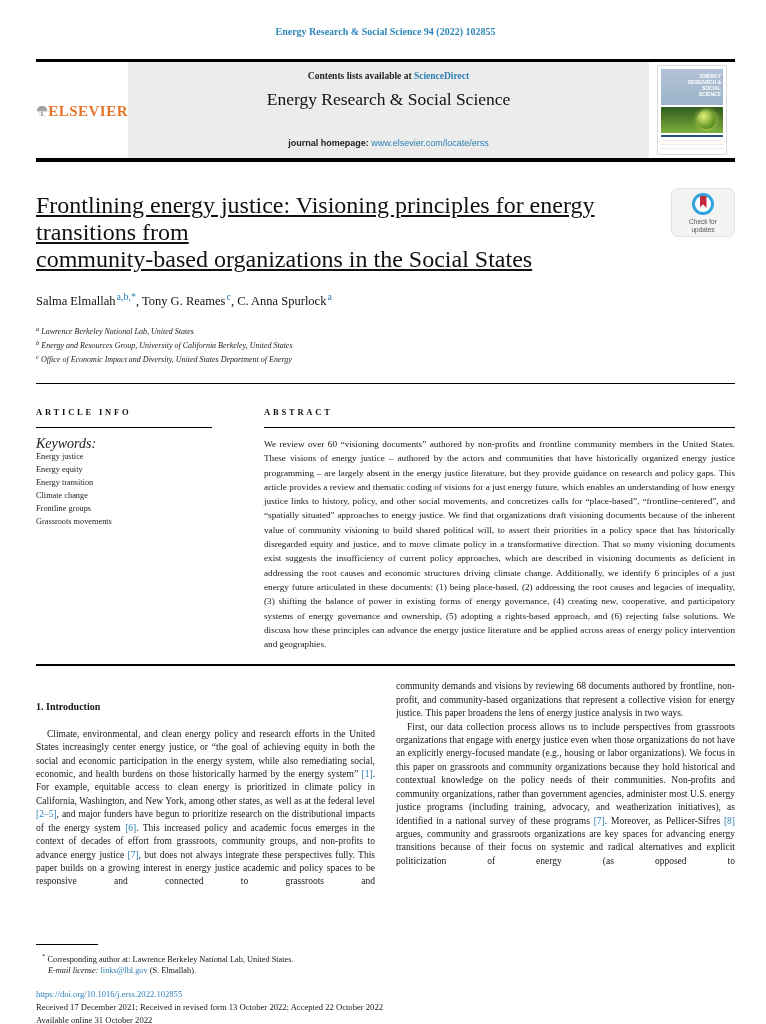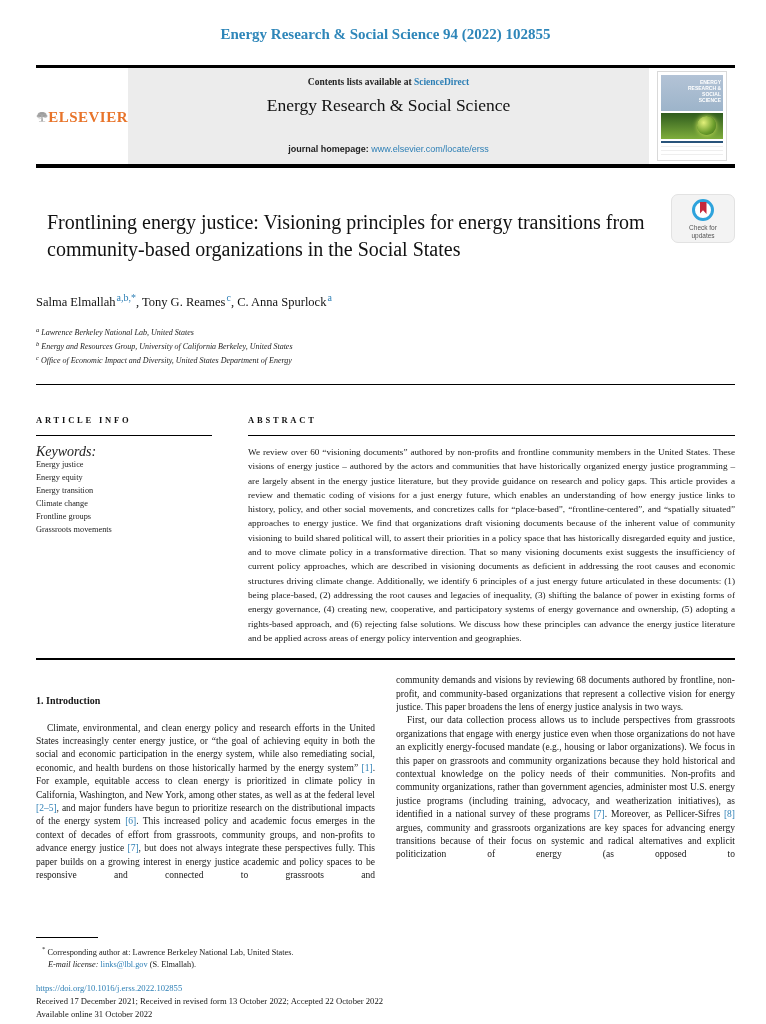--- a/index.html
+++ b/index.html
@@ -1,21 +1,21 @@
 <!DOCTYPE html>
 <html><head>
 <meta charset="utf-8">
 <style>
   html,body{margin:0;padding:0;background:#ffffff;}
   .page{position:relative;width:766px;height:1024px;background:#fff;
         font-family:"Liberation Serif",serif;color:#1c1c1c;overflow:hidden;}
   .content{margin:0 31px 0 36px;}
 
   
-  .running-head{padding-top:26px;text-align:center;font-size:15px;font-weight:bold;color:#2e86b9;}
+  .running-head{padding-top:26px;text-align:center;font-size:10px;font-weight:bold;color:#2e86b9;}
 
   
   .banner{margin-top:22px;}
   .banner-mid{display:flex;border-top:3px solid #000;border-bottom:4px solid #000;height:96px;}
   .logo-box{width:92px;background:#fff;display:flex;flex-direction:row;align-items:center;justify-content:flex-end;padding:3px 0 1px;}
   .logo-box svg{display:block;}
   .elsevier-word{font-size:15px;font-weight:bold;color:#e8742a;letter-spacing:.5px;line-height:16px;}
   .banner-gray{flex:1;background:#ececec;display:flex;flex-direction:column;justify-content:space-between;
                text-align:center;padding:9px 6px 10px;}
   .contents-line{font-size:9.5px;font-weight:bold;color:#222;}
@@ -29,36 +29,36 @@
   .cover-title{position:absolute;right:2px;top:4px;width:40px;text-align:right;
                font-family:"Liberation Sans",sans-serif;font-weight:bold;font-size:5px;line-height:6px;color:#fff;}
   .cover-green{height:26px;background:linear-gradient(180deg,#2e5b1e,#7fae3c);position:relative;margin-top:2px;}
   .cover-globe{position:absolute;right:7px;top:3px;width:19px;height:19px;border-radius:50%;
                background:radial-gradient(circle at 35% 35%,#e2f07a,#6a9c2b 60%,#3c6b1a);box-shadow:0 0 5px #cfe65a;}
   .cover-bottom{height:14px;margin-top:2px;border-top:2px solid #28537a;
                 background:repeating-linear-gradient(180deg,#fff 0 3px,#eee 3px 4px);}
 
   
   .title-row{display:flex;justify-content:space-between;align-items:flex-start;margin-top:30px;}
-  h1{font-size:20px;line-height:27px;font-weight:normal;margin:11px;color:#111;max-width:620px;}
+  h1{font-size:24px;line-height:27px;font-weight:normal;margin:0;color:#111;max-width:620px;text-decoration:underline;}
   .check-badge{width:58px;min-height:38px;background:#f3f3f3;border:1px solid #e2e2e2;border-radius:7px;
                display:flex;flex-direction:column;align-items:center;padding:4px 2px 3px;margin-top:-4px;cursor:pointer;}
   .badge-circle{width:16px;height:16px;border-radius:50%;border:3px solid #2ea3dc;background:#fff;
                 display:flex;align-items:flex-start;justify-content:center;}
   .bookmark{width:7px;height:12px;background:#c5283c;clip-path:polygon(0 0,100% 0,100% 100%,50% 68%,0 100%);}
   .badge-text{font-family:"Liberation Sans",sans-serif;font-size:6.5px;line-height:7.5px;color:#555;text-align:center;margin-top:3px;width:40px;}
 
   
   .authors{margin-top:18px;font-size:12.5px;color:#111;}
   .asup{font-size:10px;color:#2d7fb5;vertical-align:5px;margin-left:1px;}
   .affiliations{margin-top:14px;font-size:8px;font-style:italic;line-height:11px;color:#222;}
   .affsup{font-size:6.5px;vertical-align:3px;margin-right:2px;}
 
   
-  .info-abstract{margin-top:18px;border-top:1px solid #000;padding-top:30px;display:flex;gap:36px;}
+  .info-abstract{margin-top:18px;border-top:1px solid #000;padding-top:23px;display:flex;gap:52px;}
   .col-info{width:176px;flex:none;}
   .col-abs{flex:1;}
   .sec-head{font-size:8.5px;font-weight:bold;letter-spacing:2.8px;color:#111;}
   .sec-rule{border-top:1px solid #000;margin:10px 0 9px;}
   .kw-label{font-style:italic;font-size:14px;line-height:13px;}
   .kw{font-size:8.3px;line-height:13px;}
   .abs-text{font-size:9.2px;line-height:14.3px;text-align:justify;color:#161616;}
 
   .end-rule{border-top:2px solid #000;margin-top:13px;}
 

